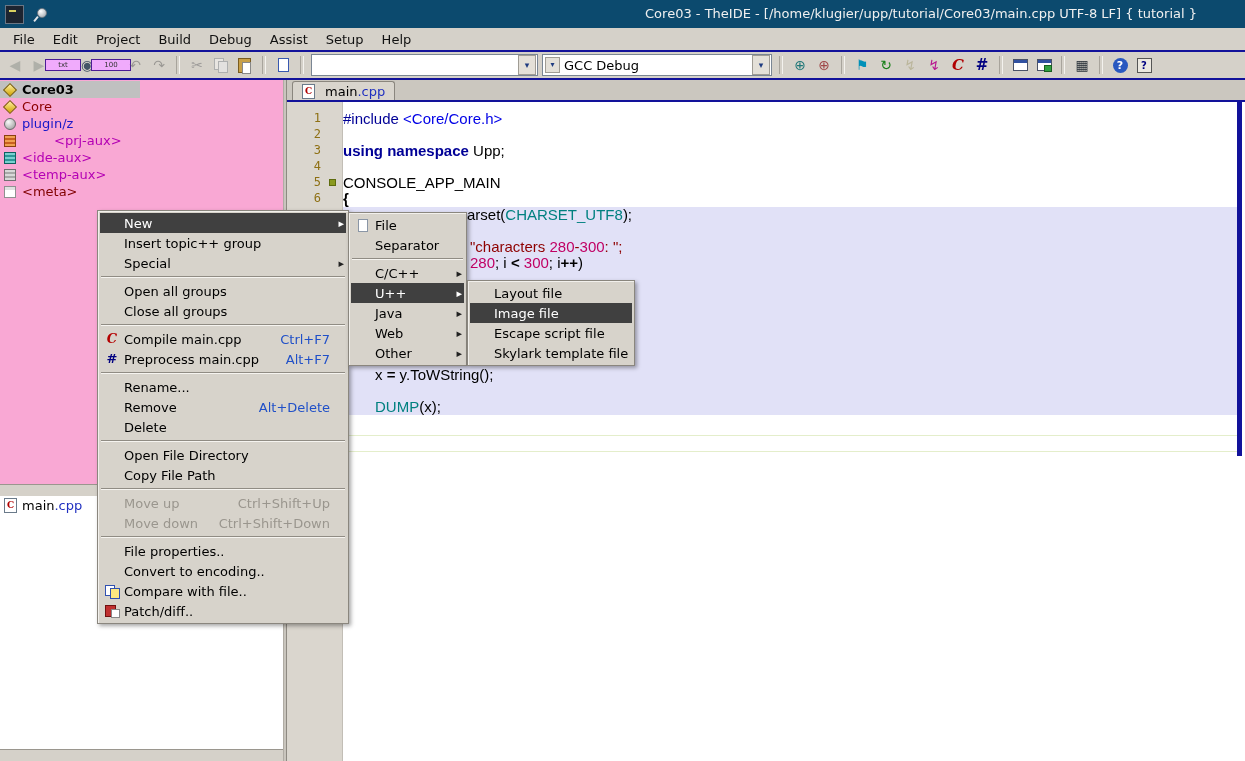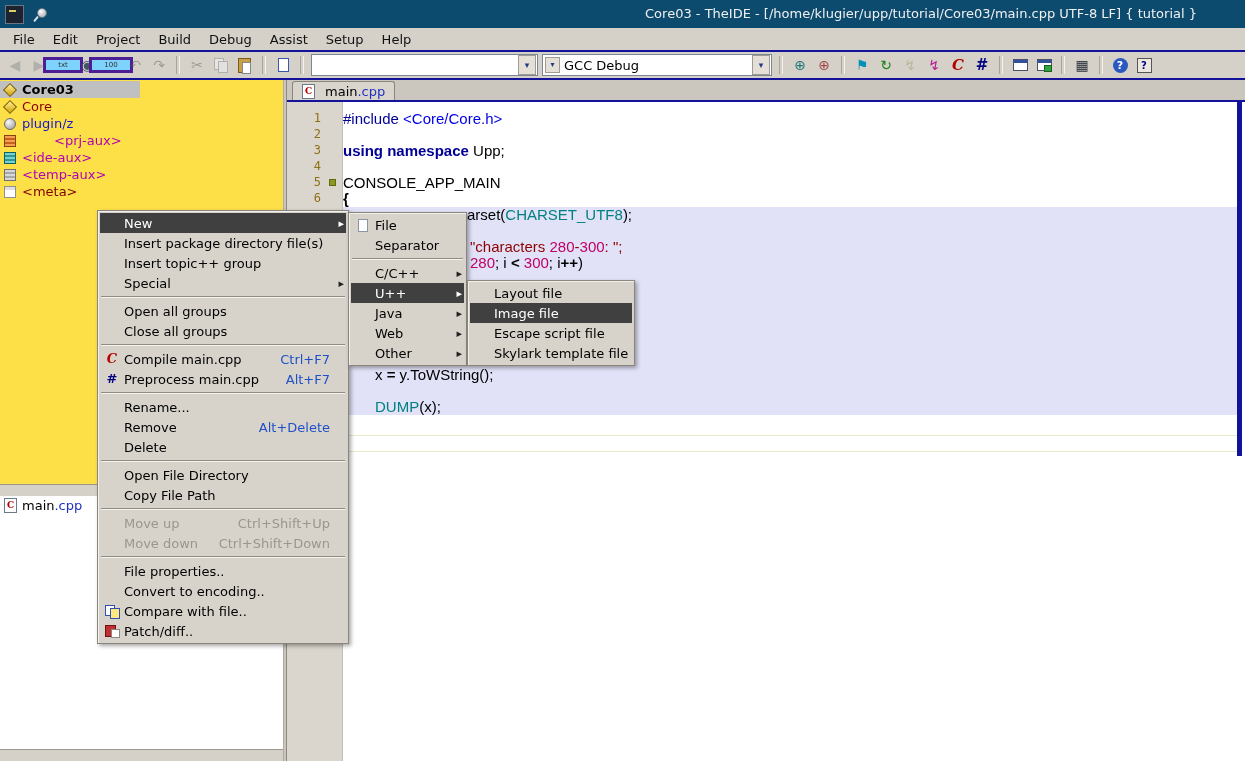--- a/index.html
+++ b/index.html
@@ -24,21 +24,21 @@
   .mb-item{padding:2px 9px;color:#111;}
   .hline{position:absolute;left:0;width:1245px;height:2px;background:#12129a;}
   #hline1{top:50px;} #hline2{top:78px;}
   
   #toolbar{position:absolute;left:0;top:52px;width:1245px;height:26px;background:#d5d1c9;
            display:flex;align-items:center;padding-left:4px;box-sizing:border-box;gap:2px;}
   .tb-btn{width:22px;height:22px;display:inline-flex;align-items:center;justify-content:center;flex:0 0 auto;}
   .tb-btn.dim{opacity:.45;filter:grayscale(60%);}
   .tb-glyph{font-size:14px;line-height:1;display:inline-block;}
   .tb-sep{width:2px;height:18px;margin:0 4px;border-left:1px solid #a8a49c;border-right:1px solid #f4f2ee;flex:0 0 auto;}
-  .tb-text-mode .tb-glyph,.tb-zoom-100 .tb-glyph{font-size:7px;line-height:10px;background:#7dd3fc;border:3px solid #4c1d95;
+  .tb-text-mode .tb-glyph,.tb-zoom-100 .tb-glyph{font-size:7px;line-height:10px;background:#f0abfc;border:1px solid #4c1d95;
         padding:0 12px;color:#333;}
   .tb-compile .tb-glyph{font-family:"DejaVu Serif",serif;font-weight:bold;font-style:italic;font-size:15px;}
   .tb-preprocess .tb-glyph{font-weight:bold;font-size:15px;}
   .tb-copy .tb-glyph,.tb-paste .tb-glyph,.tb-insert-file .tb-glyph,
   .tb-window-layout .tb-glyph,.tb-window-console .tb-glyph{position:relative;width:16px;height:16px;}
   .tb-copy .tb-glyph::before{content:"";position:absolute;left:1px;top:1px;width:8px;height:10px;background:#fff;border:1px solid #7a86a0;}
   .tb-copy .tb-glyph::after{content:"";position:absolute;left:5px;top:4px;width:8px;height:10px;background:#f4f6ff;border:1px solid #7a86a0;}
   .tb-paste .tb-glyph::before{content:"";position:absolute;left:1px;top:1px;width:11px;height:13px;background:#c8a048;border:1px solid #7a5c20;}
   .tb-paste .tb-glyph::after{content:"";position:absolute;left:5px;top:5px;width:7px;height:10px;background:#fff;border:1px solid #888;}
   .tb-insert-file .tb-glyph::before{content:"";position:absolute;left:3px;top:1px;width:9px;height:12px;background:#fff;border:1px solid #3858b0;}
@@ -52,21 +52,21 @@
   
   .combo{height:20px;background:#fff;border:1px solid #7a8694;display:flex;align-items:center;flex:0 0 auto;margin:0 1px;}
   .cb-main-config{width:225px;} .cb-build-method{width:228px;}
   .combo-text{flex:1;padding-left:4px;color:#000;white-space:nowrap;overflow:hidden;}
   .combo-btn{width:16px;height:18px;margin:0 1px;background:#e4e0d8;border:1px solid #a09c94;
              color:#203c80;font-size:9px;line-height:18px;text-align:center;flex:0 0 auto;}
   .combo-mini{width:13px;height:14px;margin-left:2px;background:#e4e0d8;border:1px solid #a09c94;
               color:#203c80;font-size:8px;line-height:14px;text-align:center;flex:0 0 auto;}
   
   #left-panel{position:absolute;left:0;top:80px;width:283px;height:681px;background:#fff;}
-  #pkg-list{position:absolute;left:0;top:0;width:283px;height:404px;background:#fde047;overflow:hidden;padding-top:1px;box-sizing:border-box;}
+  #pkg-list{position:absolute;left:0;top:0;width:283px;height:404px;background:#f9a8d4;overflow:hidden;padding-top:1px;box-sizing:border-box;}
   .pkg-row{height:17px;display:flex;align-items:center;padding-left:3px;width:140px;box-sizing:border-box;}
   .pkg-row.sel{background:#c0c0c0;}
   .pkg-icon{width:14px;height:14px;margin-right:5px;flex:0 0 auto;position:relative;}
   .icon-package-gold::before{content:"";position:absolute;left:2px;top:2px;width:8px;height:8px;
         background:linear-gradient(135deg,#fff0a0,#d2a400);border:1px solid #7a5c00;transform:rotate(45deg);}
   .icon-package-gray::before{content:"";position:absolute;left:1px;top:1px;width:10px;height:10px;border-radius:50%;
         background:radial-gradient(circle at 35% 30%,#fafafa,#949494);border:1px solid #6a6a6a;}
   .icon-aux-orange::before{content:"";position:absolute;left:1px;top:1px;width:10px;height:10px;
         background:repeating-linear-gradient(0deg,#f0a050 0 2px,#c86020 2px 4px);border:1px solid #8a4010;}
   .icon-aux-cyan::before{content:"";position:absolute;left:1px;top:1px;width:10px;height:10px;
@@ -320,26 +320,20 @@
 
 <div id="context-menu" class="menu">
     <div class="menu-item hl">
       <span class="mi-icon"></span>
       <span class="mi-label">New</span>
       <span class="mi-shortcut"></span>
       <span class="mi-arrow">▸</span>
     </div>
     <div class="menu-item">
       <span class="mi-icon"></span>
-      <span class="mi-label">Insert package directory file(s)</span>
-      <span class="mi-shortcut"></span>
-      <span class="mi-arrow"></span>
-    </div>
-    <div class="menu-item">
-      <span class="mi-icon"></span>
       <span class="mi-label">Insert topic++ group</span>
       <span class="mi-shortcut"></span>
       <span class="mi-arrow"></span>
     </div>
     <div class="menu-item">
       <span class="mi-icon"></span>
       <span class="mi-label">Special</span>
       <span class="mi-shortcut"></span>
       <span class="mi-arrow">▸</span>
     </div>

